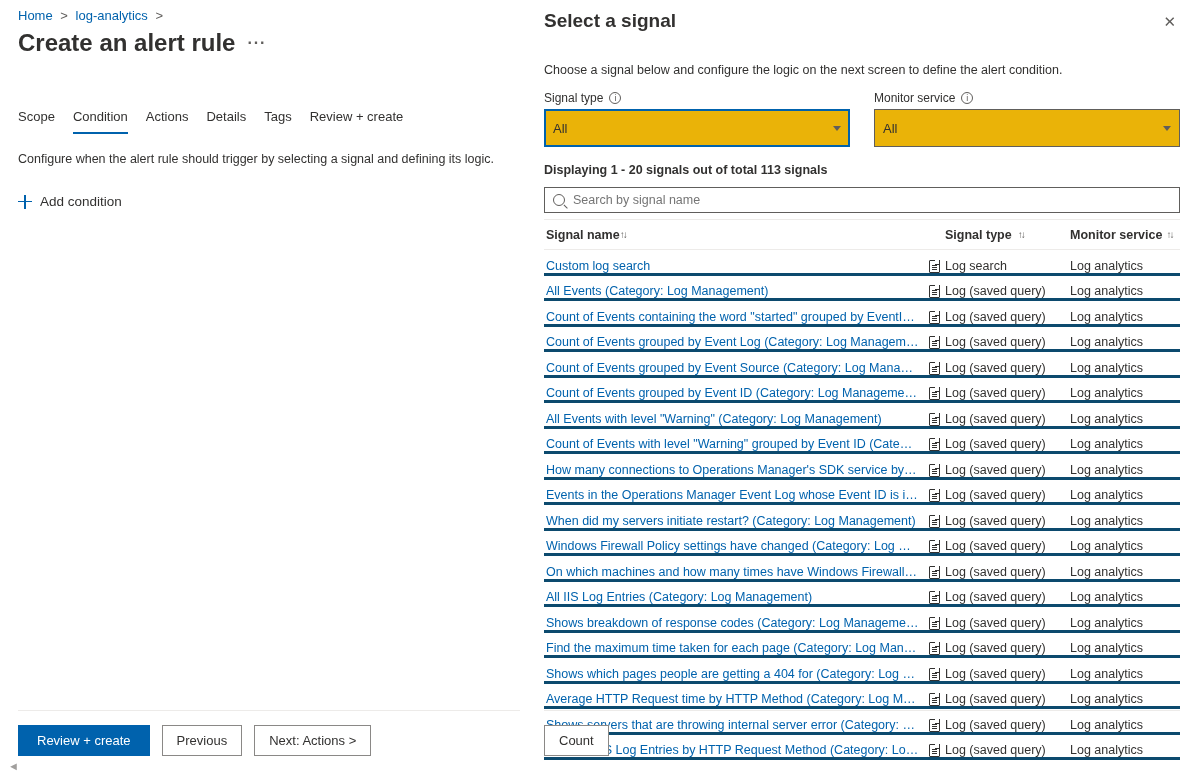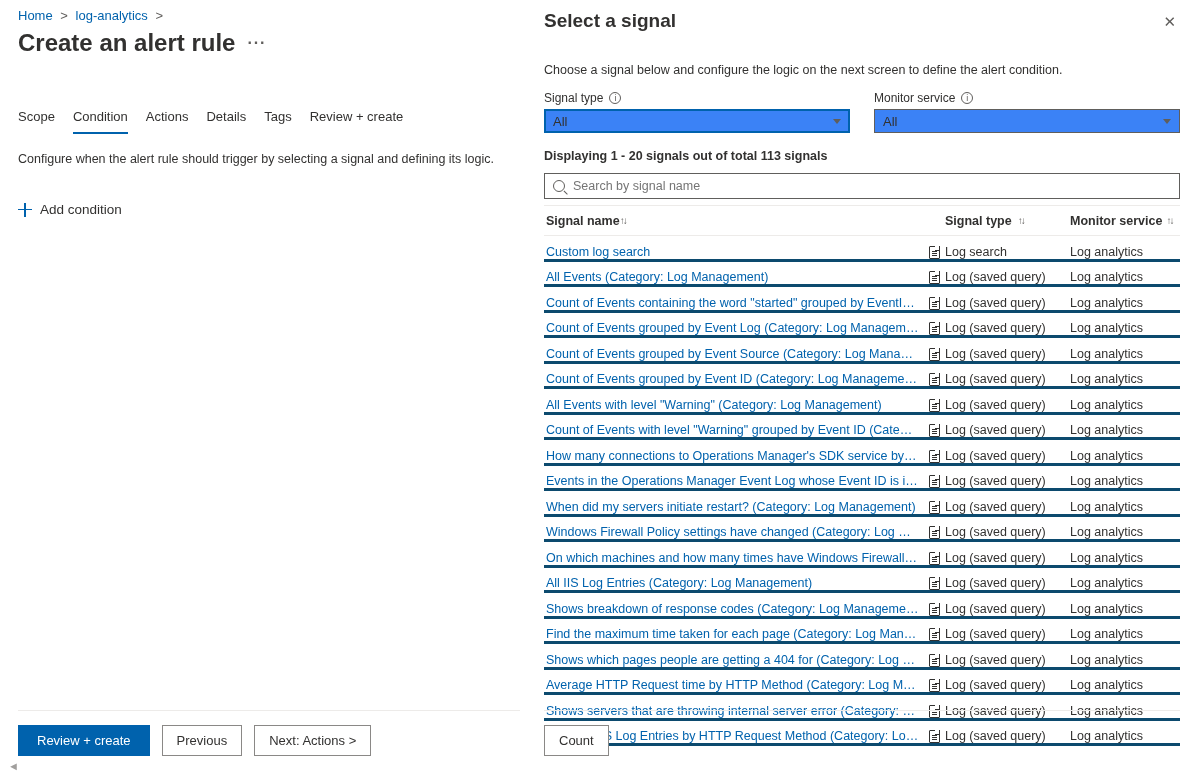--- a/index.html
+++ b/index.html
@@ -36,21 +36,21 @@
     margin-top: 46px;
     border-bottom: 0;
     display: flex;
     gap: 18px;
     font-size: 13px;
   }
   .tab { padding: 6px 0 8px 0; color: #323130; cursor: pointer; }
   .tab.active { border-bottom: 2px solid #0062ad; color: #323130; font-weight:400;}
   .cond-desc { margin-top: 18px; font-size: 12.5px; color: #323130;}
   .add-cond {
-    margin-top: 36px;
+    margin-top: 28px;
     color: #323130;
     display: flex; align-items: center;
     font-size: 13.5px;
     cursor: pointer;
   }
   .plus {
     width: 14px; height: 14px; display: inline-block;
     position: relative; margin-right: 8px;
   }
   .plus::before, .plus::after {
@@ -103,25 +103,25 @@
   .filter { flex:1; }
   .filter-label { font-size: 12px; color:#323130; display:flex; align-items:center; gap:6px;}
   .info-icon {
     width:12px;height:12px;border:1px solid #605e5c;border-radius:50%;
     display:inline-flex;align-items:center;justify-content:center;
     font-size:9px;color:#605e5c;line-height:1;
   }
   .select {
     margin-top:4px;
     border:1px solid #605e5c;
-    height: 24px;
+    height: 38px;
     display:flex;align-items:center;justify-content:space-between;
     padding: 0 8px;
     font-size:13px;
-    background:#3b82f6;
+    background:#eab308;
     cursor:pointer;
   }
   .select.active { border: 1px solid #0062ad; box-shadow: inset 0 0 0 1px #0062ad;}
   .chev {
     width:0;height:0;border-left:4px solid transparent;border-right:4px solid transparent;
     border-top:5px solid #605e5c;
   }
   .count-line { margin-top:16px; font-size:12.5px; color:#323130; font-weight:600;}
   .search-box {
     margin-top:10px;

